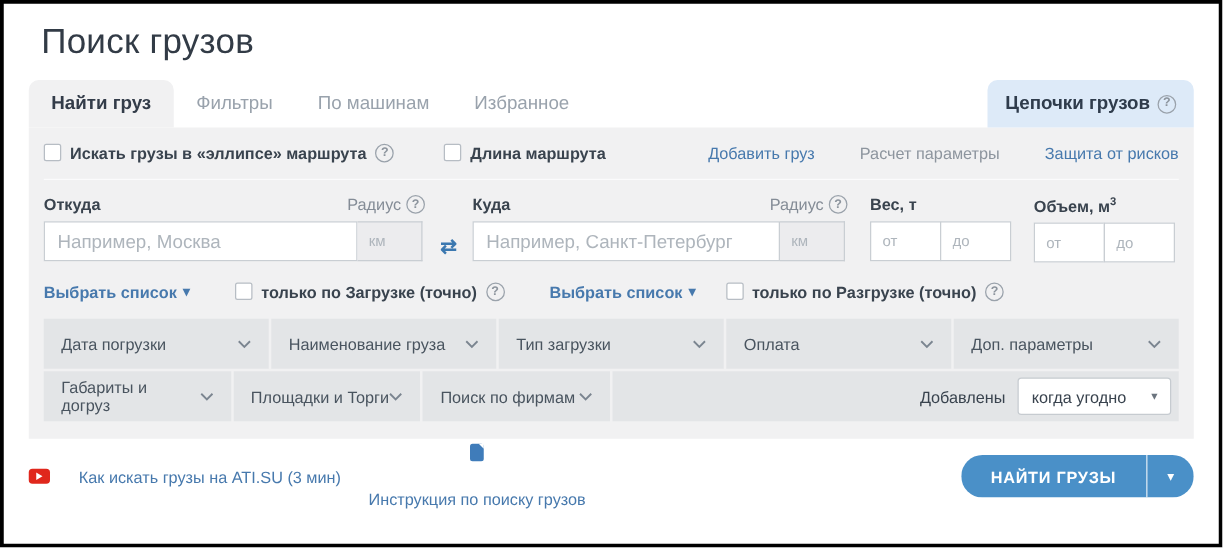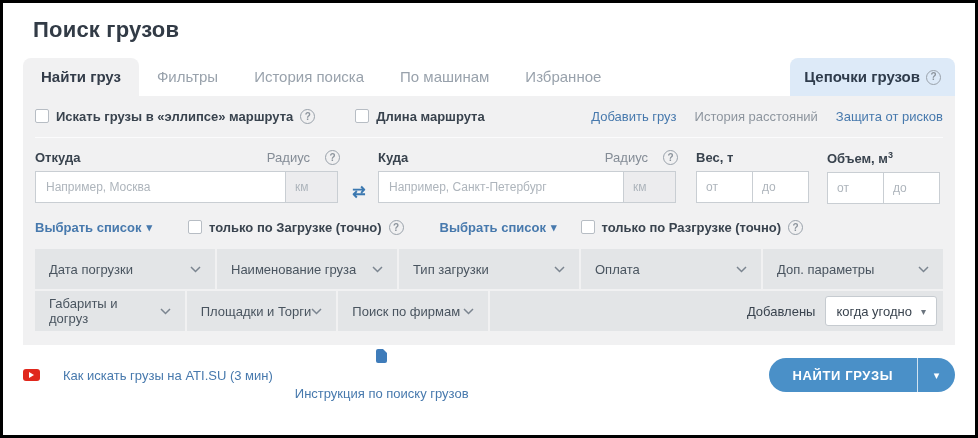--- a/index.html
+++ b/index.html
@@ -2,50 +2,50 @@
 <html><head>
 <meta charset="utf-8">
 <style>
   * { box-sizing: border-box; margin: 0; padding: 0; }
   html,body { background:#fff; }
   body { font-family: "Liberation Sans", sans-serif; }
   .frame {
     width: 978px; height: 438px; border: 3px solid #000;
     background: #fff; position: relative; overflow: hidden;
   }
-  .page-title { margin: 14px 0 4px 30px; font-size: 22px; font-weight: 700; color: #323b46; letter-spacing: .2px; }
+  .page-title { margin: 14px 0 4px 30px; font-size: 28px; font-weight: 400; color: #323b46; letter-spacing: .2px; }
 
   
   .tabs-row { display: flex; align-items: flex-end; margin: 15px 20px 0 20px; height: 38px; }
   .tab { padding: 0 18px; line-height: 38px; font-size: 15px; color: #99a2ac; cursor: pointer; white-space: nowrap; }
   .tab.active { background: #f1f1f2; border-radius: 8px 8px 0 0; color: #333c49; font-weight: 700; }
   .tabs-spacer { flex: 1; }
   .tab-chains { background: #ddeaf8; border-radius: 8px 8px 0 0; line-height: 38px; padding: 0 14px;
     color: #2f3c4c; font-weight: 700; font-size: 15px; display: flex; align-items: center; gap: 6px; cursor: pointer; }
 
   
   .panel { margin: 0 20px; background: #f1f1f2; padding: 0 12px 14px 12px; }
 
   .row-a { display: flex; align-items: center; height: 42px; border-bottom: 1px solid #fbfbfc; }
   .cbgroup { display: flex; align-items: flex-start; gap: 7px; font-size: 13px; font-weight: 700; color: #39434e; }
   .checkbox { width: 14px; height: 14px; background: #fff; border: 1px solid #b7bdc4; border-radius: 2px; flex: none; }
   .help { width: 15px; height: 15px; border: 1px solid #9aa2ab; border-radius: 50%; color: #8c949d;
     font-size: 10px; font-weight: 700; display: inline-flex; align-items: center; justify-content: center; flex: none; background:#fff0; }
-  .row-a-links { margin-left: auto; display: flex; gap: 18px; font-size: 13px; }
+  .row-a-links { margin-left: auto; display: flex; gap: 36px; font-size: 13px; }
   .link-blue { color: #4779ad; text-decoration: none; cursor: pointer; }
   .link-gray { color: #8d959e; text-decoration: none; cursor: pointer; }
 
   
   .form-row { display: flex; align-items: flex-start; margin-top: 12px; }
   .labels { display: flex; justify-content: space-between; align-items: center; font-size: 13px; margin-bottom: 6px; }
   .lbl-bold { font-weight: 700; color: #39434e; text-align: center; }
-  .lbl-gray { color: #848c96; display: flex; align-items: center; gap: 15px; }
+  .lbl-gray { color: #848c96; display: flex; align-items: center; gap: 4px; }
   .inputs { display: flex; }
   input { font-family: "Liberation Sans", sans-serif; outline: none; }
-  .inp-main { width: 251px; height: 32px; border: 1px solid #c9ced3; background: #fff; padding: 0 10px; font-size: 12px; color: #333; }
+  .inp-main { width: 251px; height: 32px; border: 1px solid #c9ced3; background: #fff; padding: 0 10px; font-size: 15px; color: #333; }
   .inp-main::placeholder, .inp-small::placeholder, .inp-km::placeholder { color: #aeb5bc; }
   .inp-km { width: 52px; height: 32px; border: 1px solid #c9ced3; border-left: none; background: #ececee; padding: 0 9px; font-size: 12px; color: #555; }
   .swap { width: 38px; height: 32px; margin-top: 25px; display: flex; align-items: center; justify-content: center;
     color: #3b78b0; font-size: 16px; font-weight: 700; cursor: pointer; }
   .inp-small { width: 57px; height: 32px; border: 1px solid #c9ced3; background: #fff; padding: 12px 9px; font-size: 12px; color: #333; }
   .inp-small + .inp-small { margin-left: -1px; }
   .mL18 { margin-left: 18px; }
   sup { font-size: 9px; }
 
   
@@ -56,21 +56,21 @@
   
   .grid { margin-top: 14px; }
   .grow { display: flex; gap: 2px; }
   .grow + .grow { margin-top: 2px; }
   .fcell { background: #e3e5e7; height: 40px; display: flex; align-items: center; justify-content: space-between;
     padding: 0 14px; font-size: 13px; color: #49545f; cursor: pointer; flex: 1; }
   .fcell-fixed { flex: none; width: calc((100% - 10px) / 6); }
   .fcell-wide { background: #e3e5e7; height: 40px; flex: 1; display: flex; align-items: center;
     justify-content: flex-end; gap: 10px; padding: 0 6px 0 14px; font-size: 13px; color: #39434e; }
   .select { background: #fff; border: 1px solid #c6cbd0; border-radius: 3px; height: 30px; display: flex;
-    align-items: center; gap: 9px; padding: 0 10px; font-size: 13px; color: #39434e; cursor: pointer; }
+    align-items: center; gap: 20px; padding: 0 10px; font-size: 13px; color: #39434e; cursor: pointer; }
   .caret-dark { font-size: 10px; color: #6b747e; }
 
   
   .footer { display: flex; align-items: center; margin: 0 20px; height: 60px; }
   .flink { display: flex; align-items: center; gap: 23px; color: #4779ad; font-size: 13px; text-decoration: none; cursor: pointer; }
   .flink + .flink { margin-left: 22px; flex-direction: column; }
   .yt-icon { width: 17px; height: 12px; background: #e0271c; border-radius: 3px; display: inline-flex;
     align-items: center; justify-content: center; flex: none; }
   .yt-play { width: 0; height: 0; border-left: 5px solid #fff; border-top: 3px solid transparent; border-bottom: 3px solid transparent; }
   .doc-icon { width: 11px; height: 14px; background: #3f7cba; border-radius: 2px; position: relative; flex: none; }
@@ -86,21 +86,20 @@
 </head>
 <body>
 
 <div class="frame">
 
   <h1 class="page-title">Поиск грузов</h1>
 
   <div class="tabs-row">
     <div class="tab active">Найти груз</div>
     <div class="tab">Фильтры</div>
-    <div class="tab">История поиска</div>
     <div class="tab">По машинам</div>
     <div class="tab">Избранное</div>
     <div class="tabs-spacer"></div>
     <div class="tab-chains">
       <span>Цепочки грузов</span>
       <span class="help">?</span>
     </div>
   </div>
 
   <div class="panel">
@@ -110,21 +109,21 @@
         <span class="checkbox"></span>
         <span>Искать грузы в «эллипсе» маршрута</span>
         <span class="help">?</span>
       </div>
       <div class="cbgroup" style="margin-left:40px">
         <span class="checkbox"></span>
         <span>Длина маршрута</span>
       </div>
       <div class="row-a-links">
         <a class="link-blue">Добавить груз</a>
-        <a class="link-gray">История расстояний</a>
+        <a class="link-gray">Расчет параметры</a>
         <a class="link-blue">Защита от рисков</a>
       </div>
     </div>
 
     <div class="form-row">
 
       <div>
         <div class="labels" style="width:305px">
           <span class="lbl-bold">Откуда</span>
           <span class="lbl-gray">

